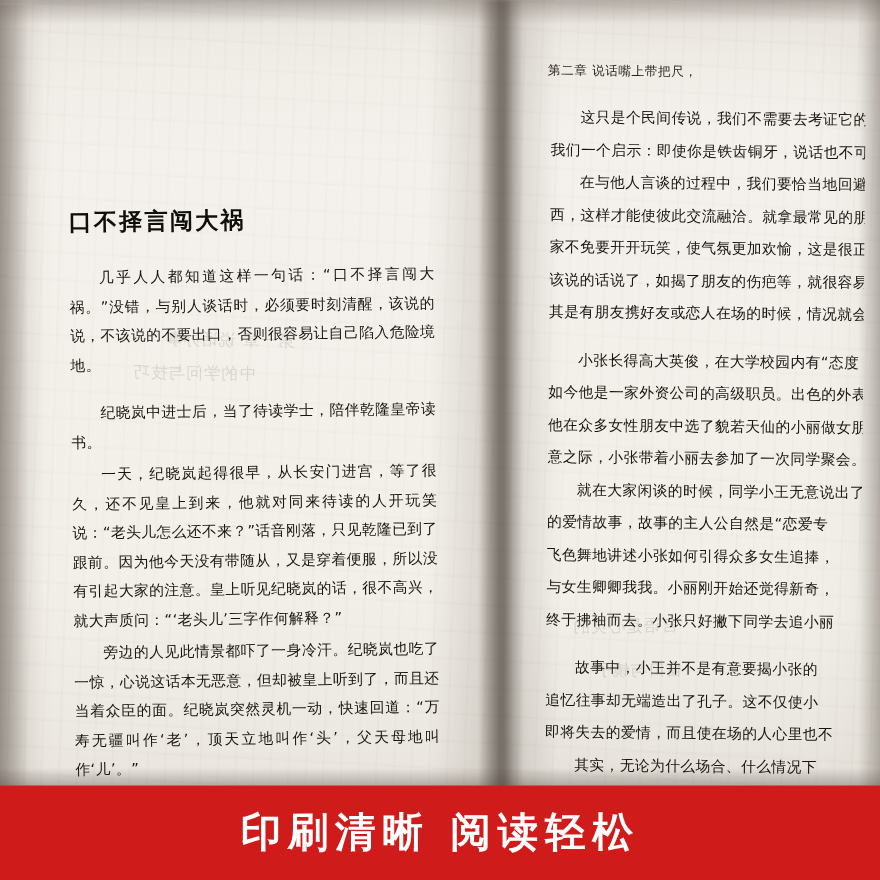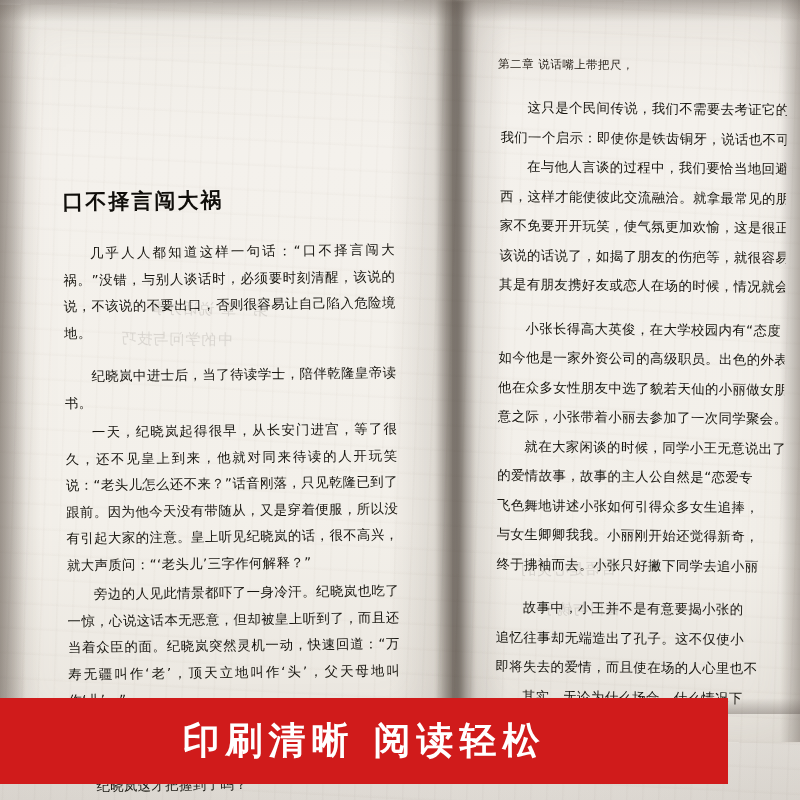--- a/index.html
+++ b/index.html
@@ -134,22 +134,22 @@
   .col-right p.body {
     white-space: nowrap;
     overflow: hidden;
     text-overflow: clip;
     text-align: left;
   }
 
   
   .banner {
     position: absolute;
-    left: 0; bottom: 16px;
-    width: 728px; height: 86px;
+    left: 0; bottom: 0;
+    width: 800px; height: 86px;
     background: #d01b1b;
     display: flex;
     align-items: center;
     justify-content: center;
   }
   .banner-text {
     color: #ffffff;
     font-size: 37px;
     font-weight: bold;
     letter-spacing: 6px;

